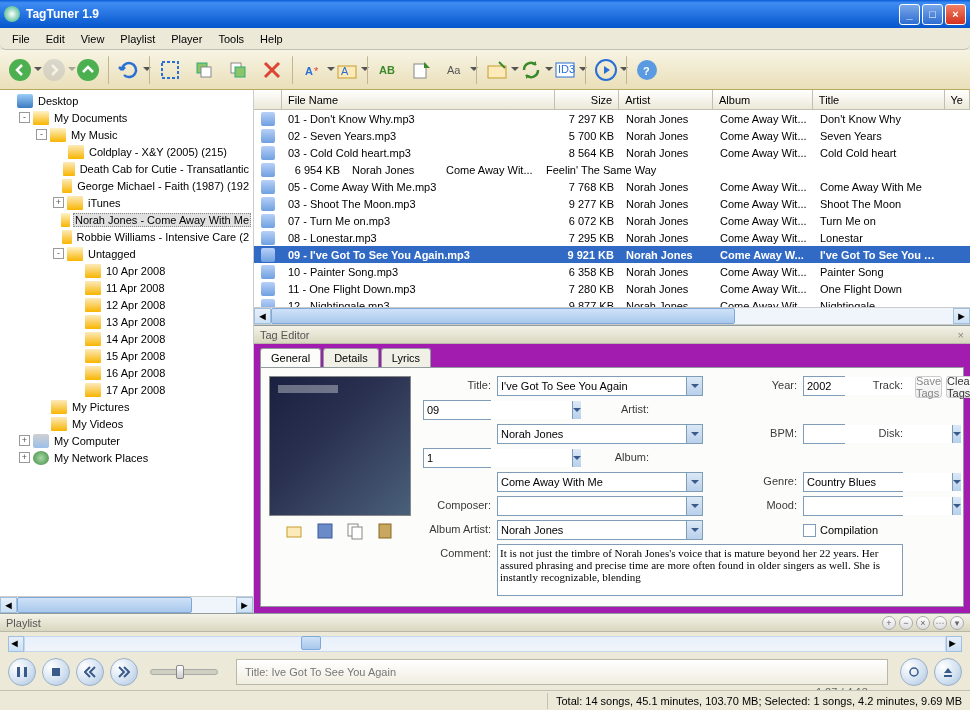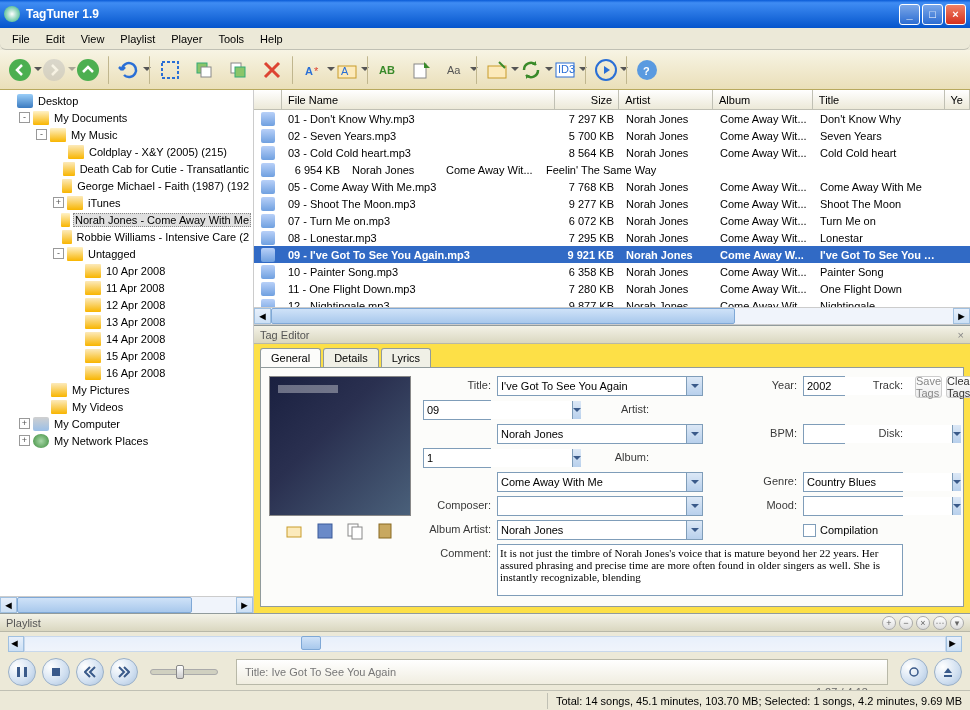--- a/index.html
+++ b/index.html
@@ -39,21 +39,21 @@
 .right { flex: 1; display: flex; flex-direction: column; overflow: hidden; }
 .filelist { flex: 1; display: flex; flex-direction: column; overflow: hidden; border-bottom: 1px solid #ccc; }
 .fhead { height: 20px; background: linear-gradient(#fff,#ece9d8); display: flex; border-bottom: 1px solid #c0c0b4; }
 .fhead .col { border-right: 1px solid #c0c0b4; padding: 3px 6px; display: flex; align-items: center; }
 .fbody { flex: 1; overflow: hidden; }
 .frow { height: 17px; display: flex; align-items: center; }
 .frow.sel { background: #316ac5; color: #fff; font-weight: bold; }
 .frow .cico { width: 28px; display: flex; justify-content: center; }
 .frow .cico .ii { width: 14px; height: 14px; background: linear-gradient(#b8d0f8,#6fa0e0); border-radius: 2px; }
 .frow .cell { padding: 0 6px; overflow: hidden; white-space: nowrap; text-overflow: ellipsis; }
-.tageditor { background: #fde047; border-top: 1px solid #919b9c; }
+.tageditor { background: #a21caf; border-top: 1px solid #919b9c; }
 .tehead { height: 18px; background: linear-gradient(#f3f2e7,#dad7c0); border-bottom: 1px solid #b8b8a8; padding: 2px 6px; font-weight: normal; color: #555; display: flex; align-items: center; }
 .tehead .x { margin-left: auto; color: #888; }
 .tabs { display: flex; padding: 4px 6px 0; }
 .tab { padding: 3px 10px; border: 1px solid #919b9c; border-bottom: none; border-radius: 3px 3px 0 0; margin-right: 2px; background: #f0f0e6; cursor: default; }
 .tab.active { background: #fcfcfa; position: relative; z-index: 2; }
 .tabbody { border: 1px solid #919b9c; background: #fcfcfa; margin: 0 6px 6px; padding: 8px; display: flex; gap: 12px; position: relative; }
 .albumart { width: 142px; }
 .albumart .art { width: 142px; height: 140px; background: linear-gradient(135deg,#1a2040,#2a3050 40%,#4a607a); border: 1px solid #888; position: relative; }
 .albumart .art::after { content: ""; position: absolute; left: 8px; top: 8px; width: 60px; height: 8px; background: rgba(255,255,255,.35); }
 .artbtns { display: flex; gap: 12px; margin-top: 6px; justify-content: center; }
@@ -320,20 +320,25 @@
         <div class="tnode" style="padding-left: 68px;">
           <div class="noexp"></div>
           <div class="ico folder"></div>
           <div class="label">15 Apr 2008</div>
         </div>
         <div class="tnode" style="padding-left: 68px;">
           <div class="noexp"></div>
           <div class="ico folder"></div>
           <div class="label">16 Apr 2008</div>
         </div>
+        <div class="tnode" style="padding-left: 68px;">
+          <div class="noexp"></div>
+          <div class="ico folder"></div>
+          <div class="label">17 Apr 2008</div>
+        </div>
         <div class="tnode" style="padding-left: 34px;">
           <div class="noexp"></div>
           <div class="ico folder"></div>
           <div class="label">My Pictures</div>
         </div>
         <div class="tnode" style="padding-left: 34px;">
           <div class="noexp"></div>
           <div class="ico folder"></div>
           <div class="label">My Videos</div>
         </div>
@@ -414,21 +419,21 @@
             <div class="cell" style="width:274px">05 - Come Away With Me.mp3</div>
             <div class="cell" style="width:64px;text-align:right">7 768 KB</div>
             <div class="cell" style="width:94px">Norah Jones</div>
             <div class="cell" style="width:100px">Come Away Wit...</div>
             <div class="cell" style="width:132px">Come Away With Me</div>
           </div>
           <div class="frow">
             <div class="cico">
               <div class="ii"></div>
             </div>
-            <div class="cell" style="width:274px">09 - Shoot The Moon.mp3</div>
+            <div class="cell" style="width:274px">03 - Shoot The Moon.mp3</div>
             <div class="cell" style="width:64px;text-align:right">9 277 KB</div>
             <div class="cell" style="width:94px">Norah Jones</div>
             <div class="cell" style="width:100px">Come Away Wit...</div>
             <div class="cell" style="width:132px">Shoot The Moon</div>
           </div>
           <div class="frow">
             <div class="cico">
               <div class="ii"></div>
             </div>
             <div class="cell" style="width:274px">07 - Turn Me on.mp3</div>

